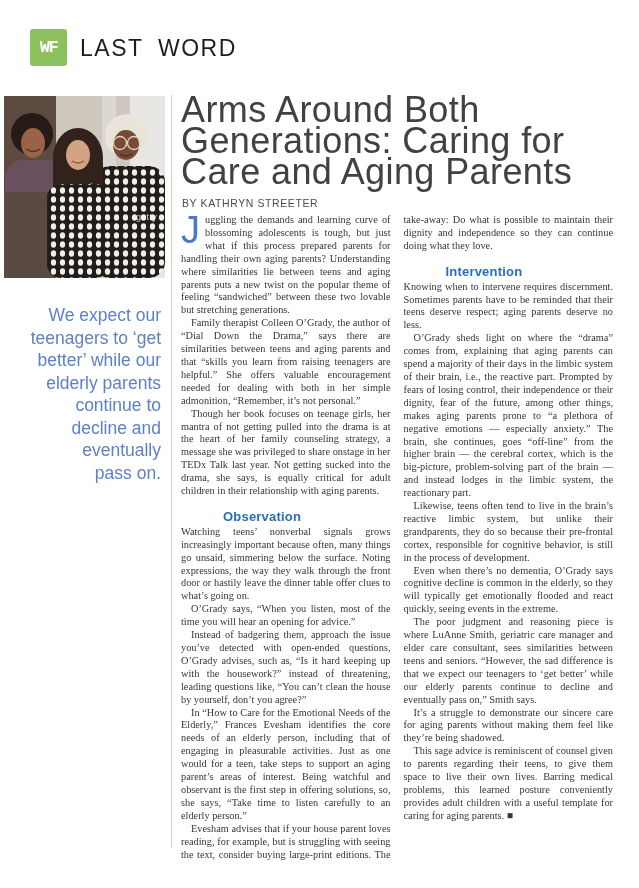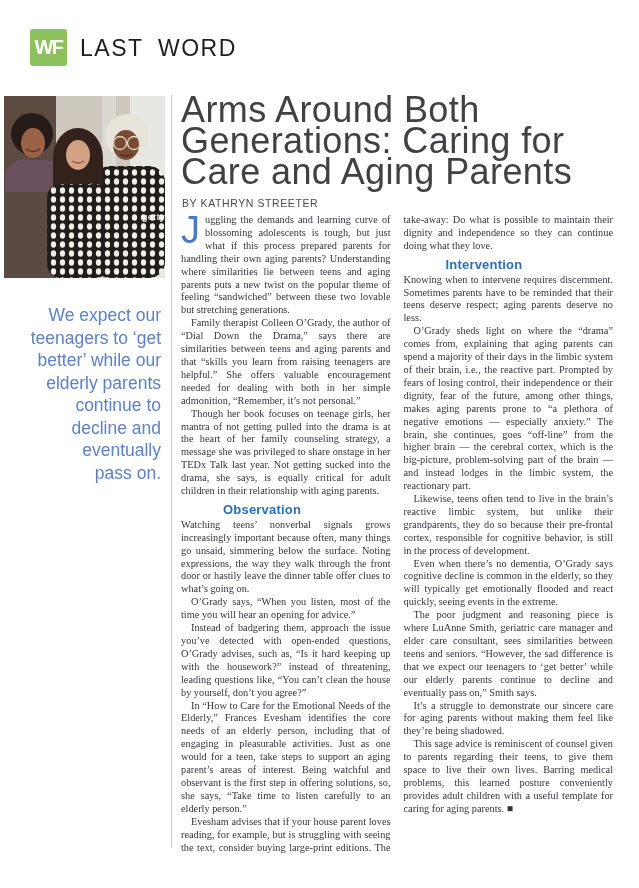--- a/index.html
+++ b/index.html
@@ -2,49 +2,49 @@
 <html><head>
 <meta charset="utf-8">
 <style>
   html,body{margin:0;padding:0;}
   body{width:639px;height:888px;background:#ffffff;position:relative;font-family:"Liberation Sans",sans-serif;}
   .page{position:absolute;inset:0;background:#fff;overflow:hidden;}
 
   
   .wf-logo{position:absolute;left:30px;top:29px;width:37px;height:37px;background:#8dc15e;border-radius:3px;
     display:flex;align-items:center;justify-content:center;}
-  .wf-logo span{color:#fff;font-weight:700;font-size:20px;letter-spacing:-1.5px;font-family:Liberation Sans, sans-serif;}
+  .wf-logo span{color:#fff;font-weight:700;font-size:17px;letter-spacing:-1.5px;font-family:Liberation Mono, monospace;}
   .section-title{position:absolute;left:80px;top:35px;font-size:23px;letter-spacing:1.5px;color:#1e1e1c;}
   .st-light{font-weight:400;}
   .st-bold{font-weight:400;margin-left:7px;}
 
   
   .photo{position:absolute;left:4px;top:96px;width:161px;height:182px;overflow:hidden;background:#cfc8bf;}
-  .getty{position:absolute;right:0;top:116px;color:rgba(255,255,255,.82);font-size:9px;font-weight:700;letter-spacing:.3px;}
+  .getty{position:absolute;right:8px;top:116px;color:rgba(255,255,255,.82);font-size:9px;font-weight:400;letter-spacing:.3px;}
 
   
   .pullquote{position:absolute;left:8px;top:304px;width:153px;text-align:right;
     font-size:17.5px;line-height:22.5px;color:#5d81c7;font-weight:400;}
 
   
   .vdivider{position:absolute;left:171px;top:95px;width:1px;height:753px;background:#cccccc;}
 
   
   .title{position:absolute;left:181px;top:94px;font-size:36px;line-height:31px;color:#414043;letter-spacing:0.4px;}
   .byline{position:absolute;left:182px;top:197px;font-size:10.5px;color:#4c4b4d;letter-spacing:0.6px;}
 
   
   .bodytext{position:absolute;left:181px;top:214px;width:432px;height:650px;
     column-count:2;column-gap:13px;column-fill:auto;overflow:hidden;
     font-family:"Liberation Serif",serif;font-size:10.3px;line-height:12.9px;
     color:#35343b;text-align:justify;}
   .bodytext p{margin:0;orphans:1;widows:1;}
   .bodytext p.ind{text-indent:10px;}
   .subhead{font-family:"Liberation Sans",sans-serif;font-size:13px;font-weight:700;color:#2a6fb7;
-    margin:6px 0 2px 0;text-align:left;letter-spacing:0.2px;padding-left:42px;}
+    margin:13px 0 2px 0;text-align:left;letter-spacing:0.2px;padding-left:42px;}
   .dropcap{float:left;font-family:"Liberation Sans",sans-serif;font-size:38px;line-height:32px;height:36px;
     padding-right:5px;color:#4a7ac0;font-weight:400;}
 
   
   .footer{position:absolute;left:28px;top:903px;font-size:11.5px;color:#2d2d2d;margin-top:12px;}
   .footer .pg{font-weight:700;margin-right:12px;}
   .footer .mag{color:#9e9e9e;margin-right:12px;}
   .footer .iss{font-weight:700;letter-spacing:0.3px;}
 </style>
 </head>

